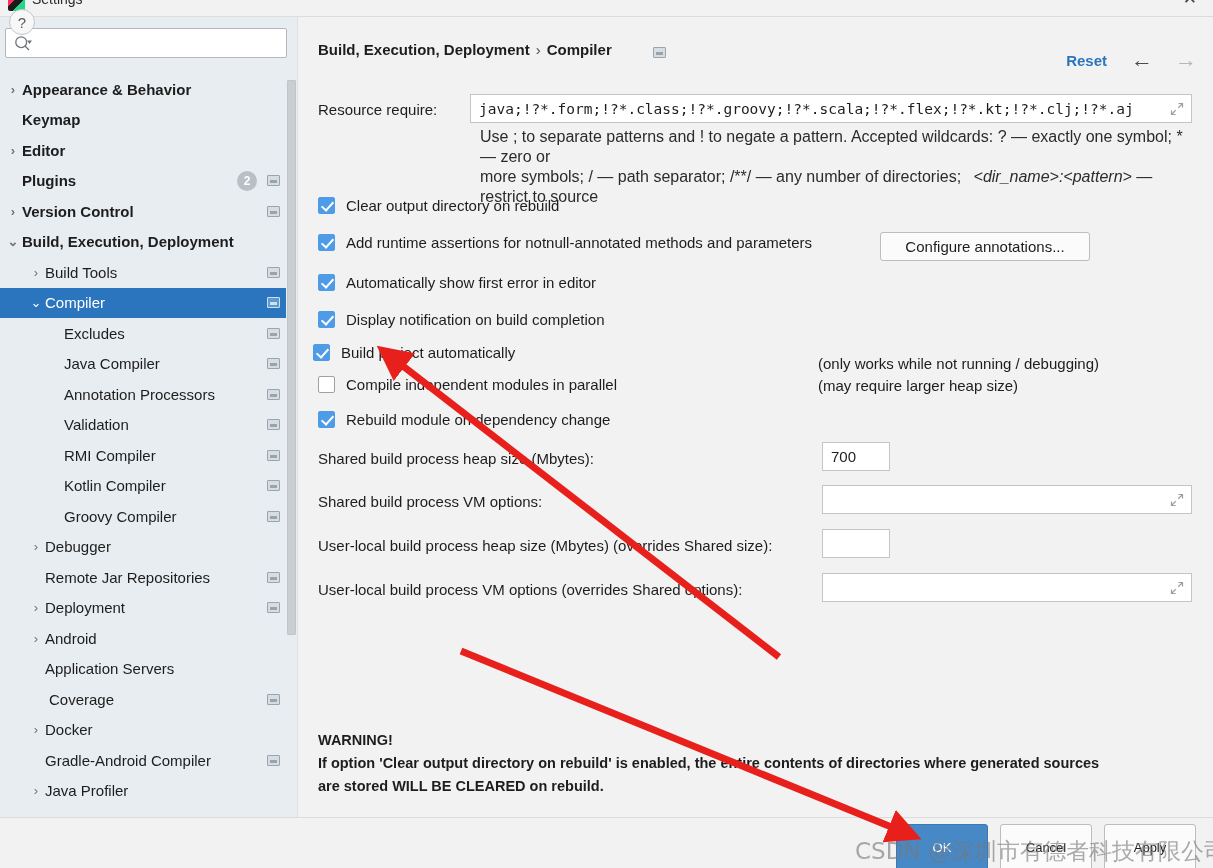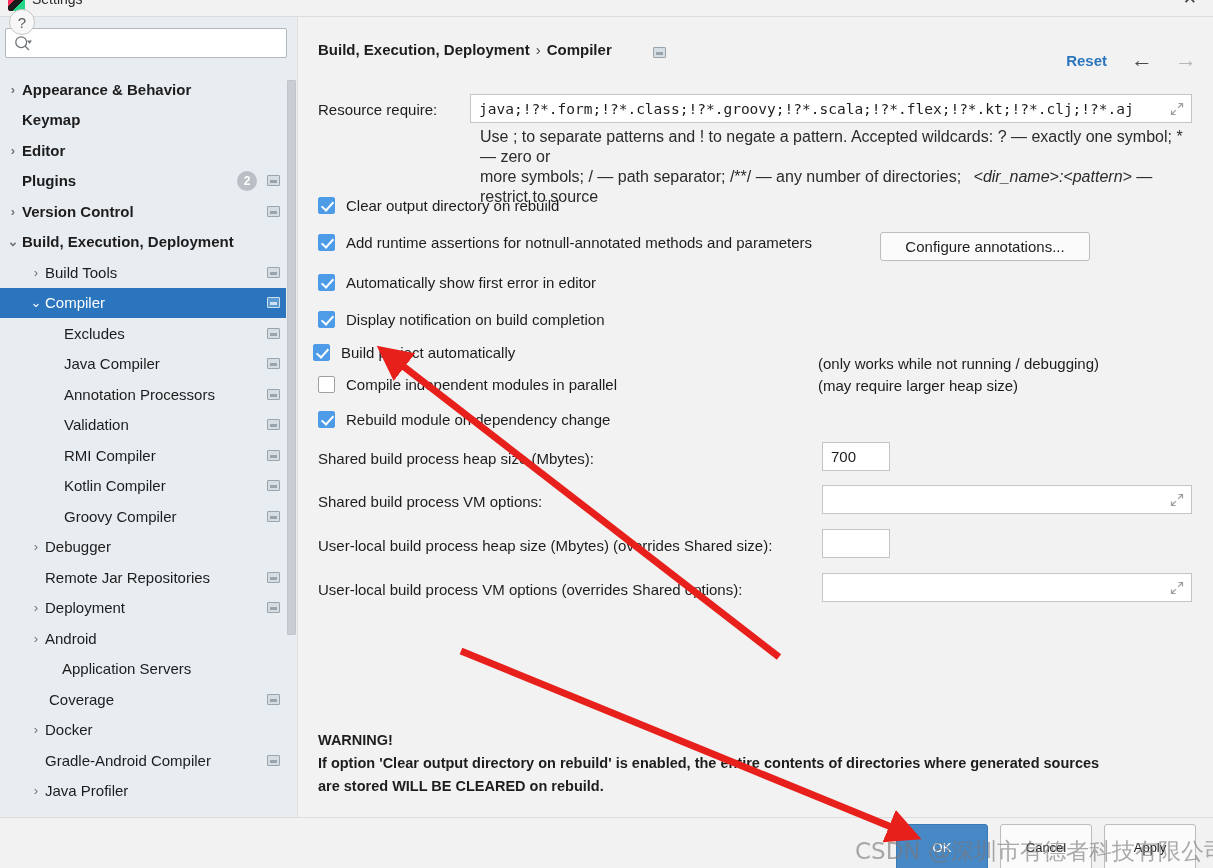--- a/index.html
+++ b/index.html
@@ -320,21 +320,21 @@
         <div class="tree-item">
           <span class="chev" style="left: 29px;">›</span>
           <span class="tree-label" style="margin-left: 45px;">Deployment</span>
           <span class="cfg-icon"></span>
         </div>
         <div class="tree-item">
           <span class="chev" style="left: 29px;">›</span>
           <span class="tree-label" style="margin-left: 45px;">Android</span>
         </div>
         <div class="tree-item">
-          <span class="tree-label" style="margin-left: 62px; text-align: right;">Application Servers</span>
+          <span class="tree-label" style="margin-left: 45px; text-align: right;">Application Servers</span>
         </div>
         <div class="tree-item">
           <span class="tree-label" style="margin-left: 49px;">Coverage</span>
           <span class="cfg-icon"></span>
         </div>
         <div class="tree-item">
           <span class="chev" style="left: 29px;">›</span>
           <span class="tree-label" style="margin-left: 45px;">Docker</span>
         </div>
         <div class="tree-item">

